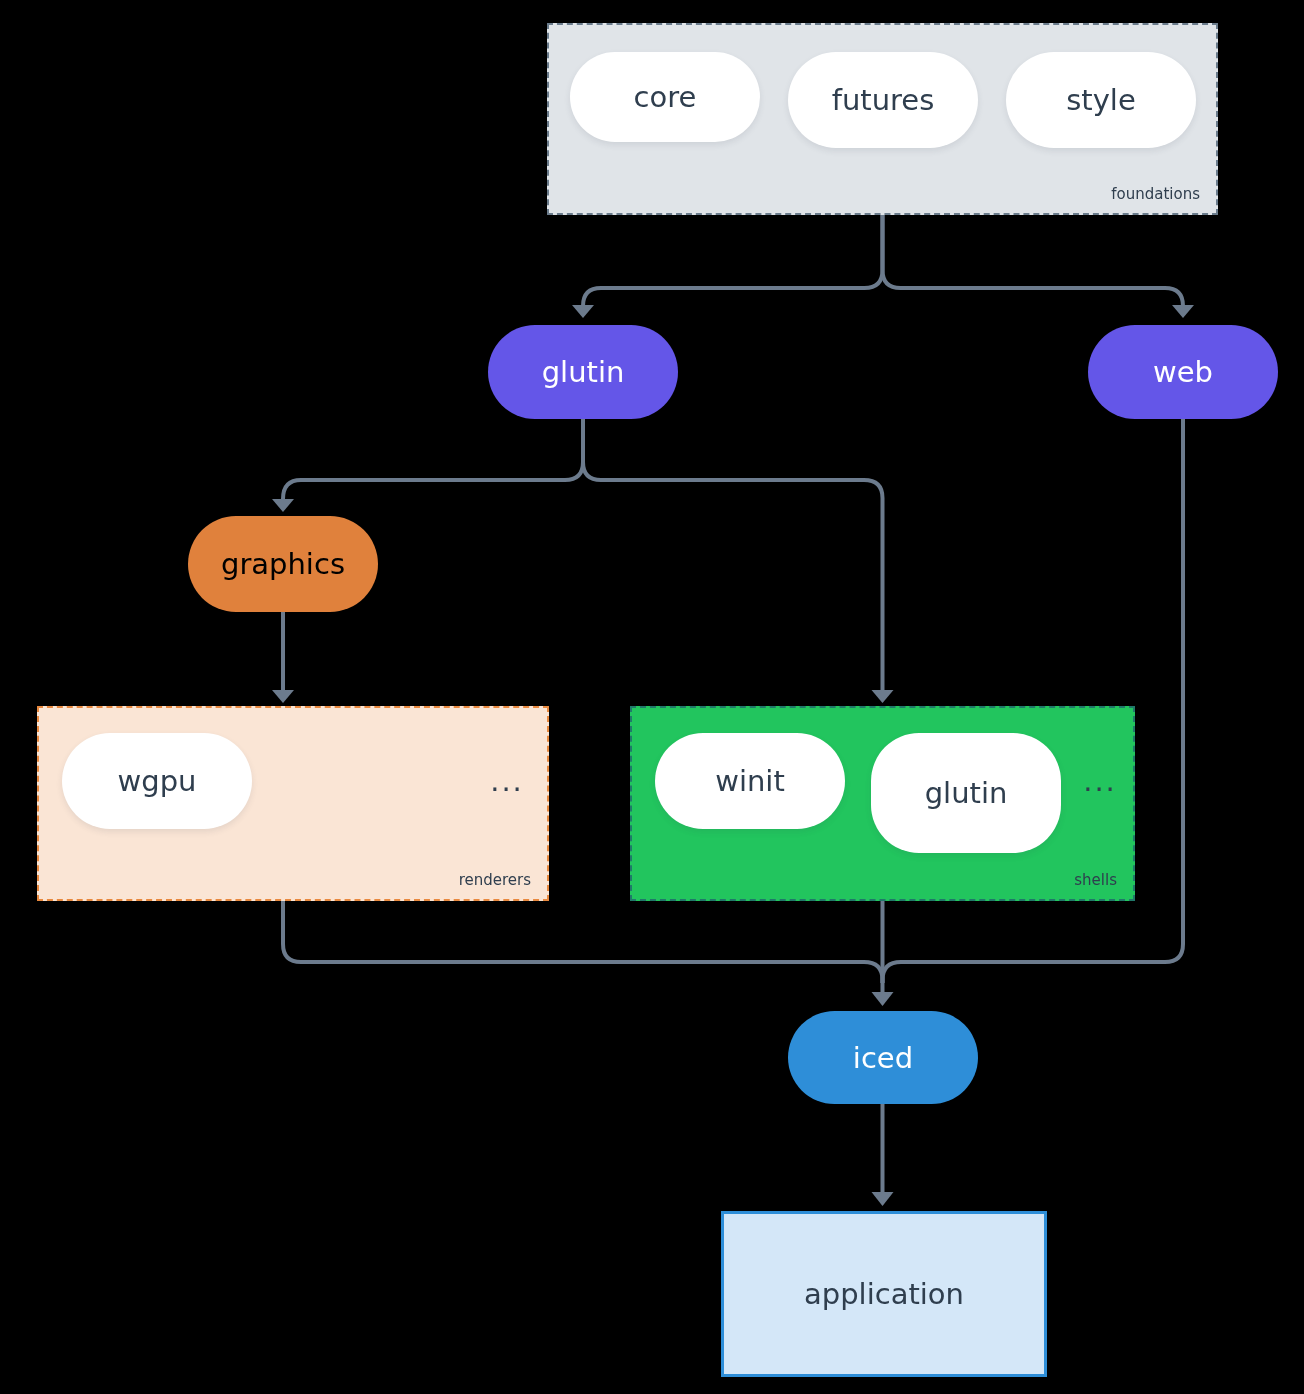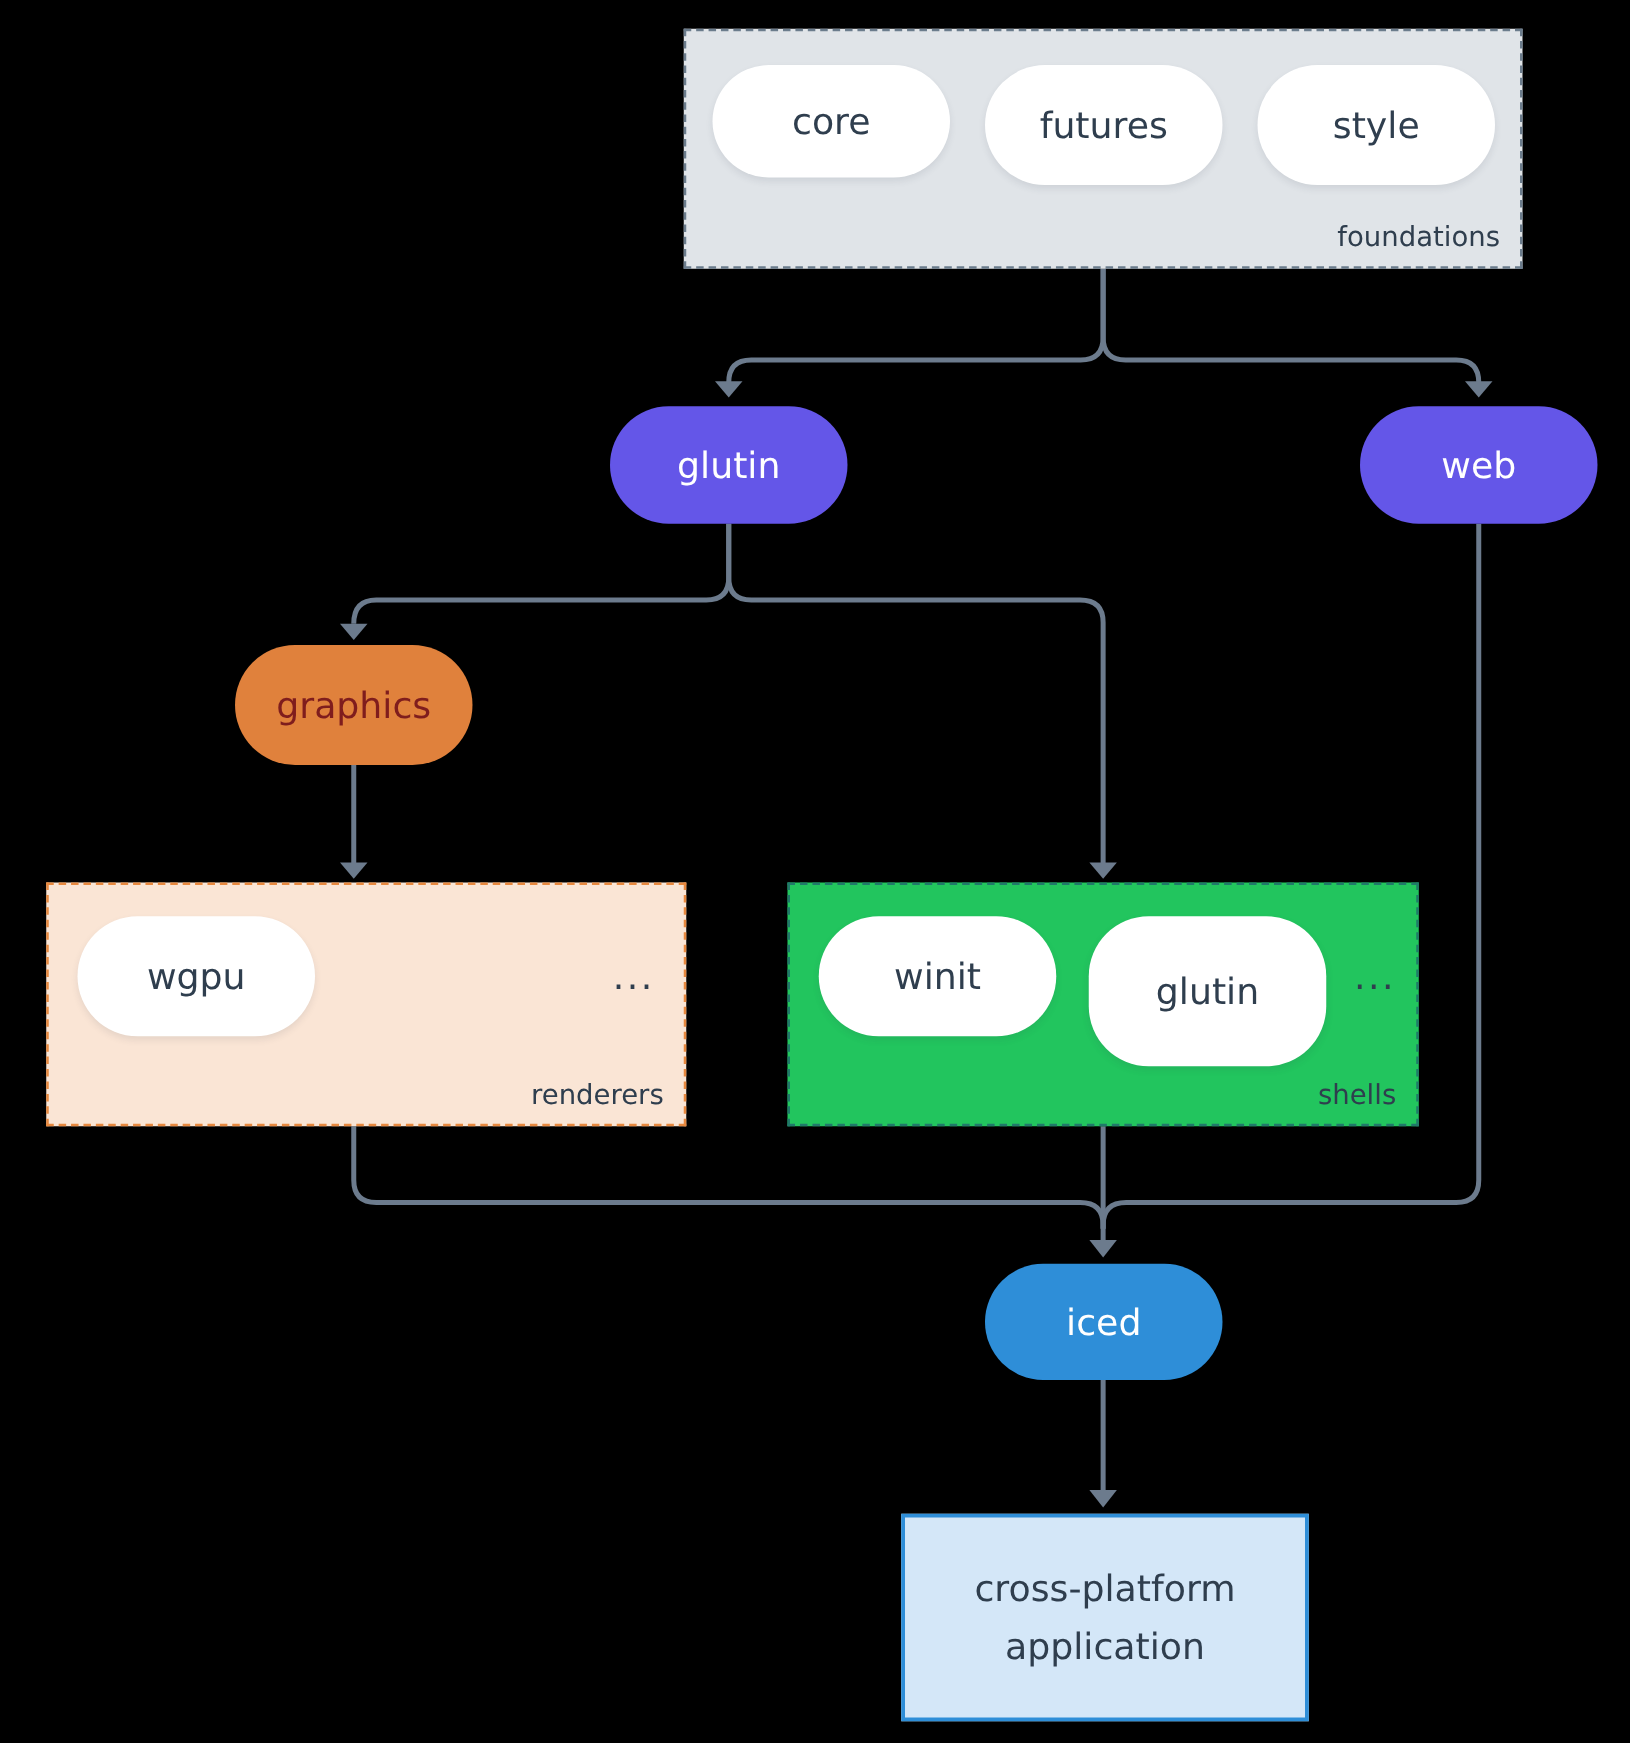--- a/index.html
+++ b/index.html
@@ -42,40 +42,40 @@
     margin-left: 12px;
   }
   .group-shells {
     left: 630px; top: 706px; width: 505px; height: 195px;
     background: #22c55e;
     border: 2px dashed #20796a;
   }
   .group-label {
     position: absolute;
     right: 16px; bottom: 10px;
-    font-size: 22px;
+    font-size: 15px;
     color: #2f3e4e;
   }
 
   .pill {
     position: absolute;
     display: flex;
     align-items: center;
     justify-content: center;
     border-radius: 48px;
     font-size: 29px;
     white-space: nowrap;
   }
   .pill-white {
     background: #ffffff;
     color: #2f3e4e;
     box-shadow: 0 3px 6px rgba(47, 62, 78, 0.10);
   }
   .pill-purple { background: #6456e8; color: #ffffff; }
-  .pill-orange { background: #e0813c; color: #7f1d1d; }
+  .pill-orange { background: #e0813c; color: #000000; }
   .pill-blue   { background: #2e8ed8; color: #ffffff; }
 
   .dots {
     position: absolute;
     display: flex;
     align-items: center;
     justify-content: center;
     font-size: 29px;
     color: #2f3e4e;
     letter-spacing: 2px;
@@ -152,17 +152,16 @@
   <div class="group group-shells">
     <div class="pill pill-white" style="left:23px; top:25px; width:190px; height:96px;">winit</div>
     <div class="pill pill-white" style="left:239px; top:25px; width:190px; height:120px;">glutin</div>
     <div class="dots" style="left:438px; top:25px; width:60px; height:96px;">...</div>
     <div class="group-label">shells</div>
   </div>
 
   <div class="pill pill-blue" style="left:788px; top:1011px; width:190px; height:93px;">iced</div>
 
   <div class="app-box">
-    <span>cross-platform</span>
     <span>application</span>
   </div>
 
 </div>
 
 </body></html>

